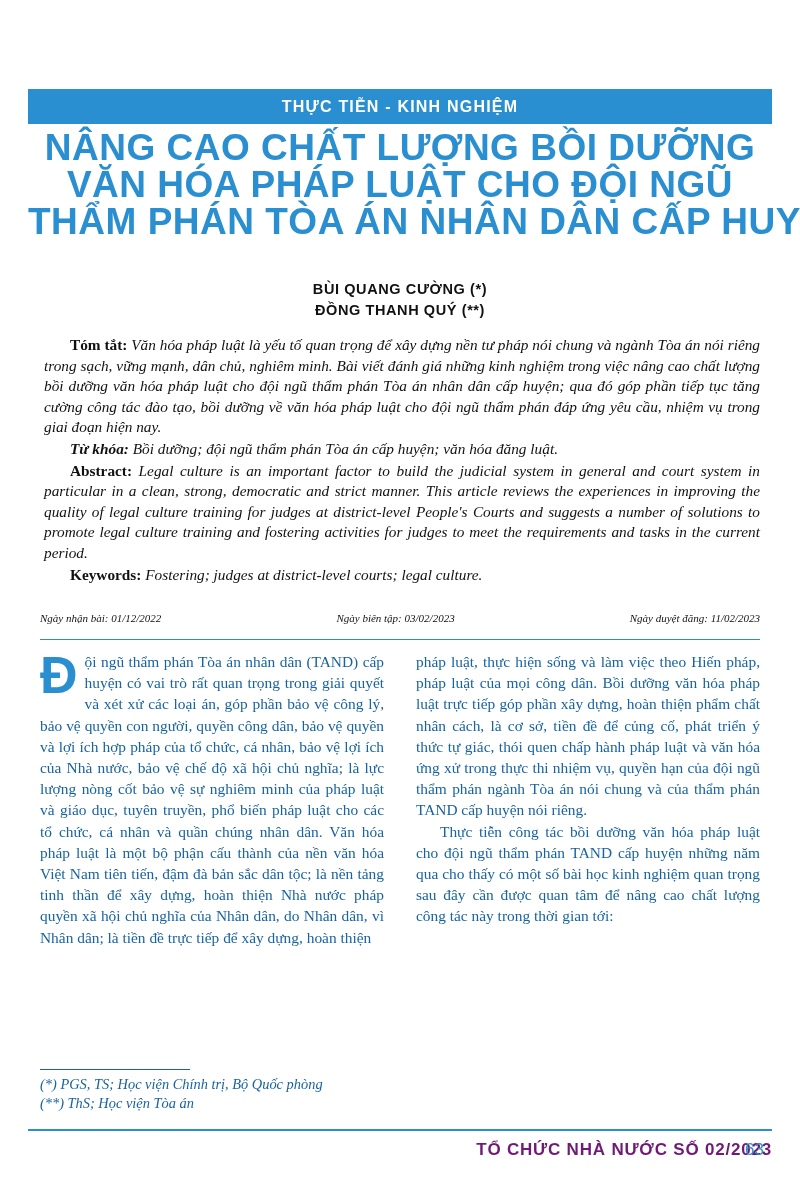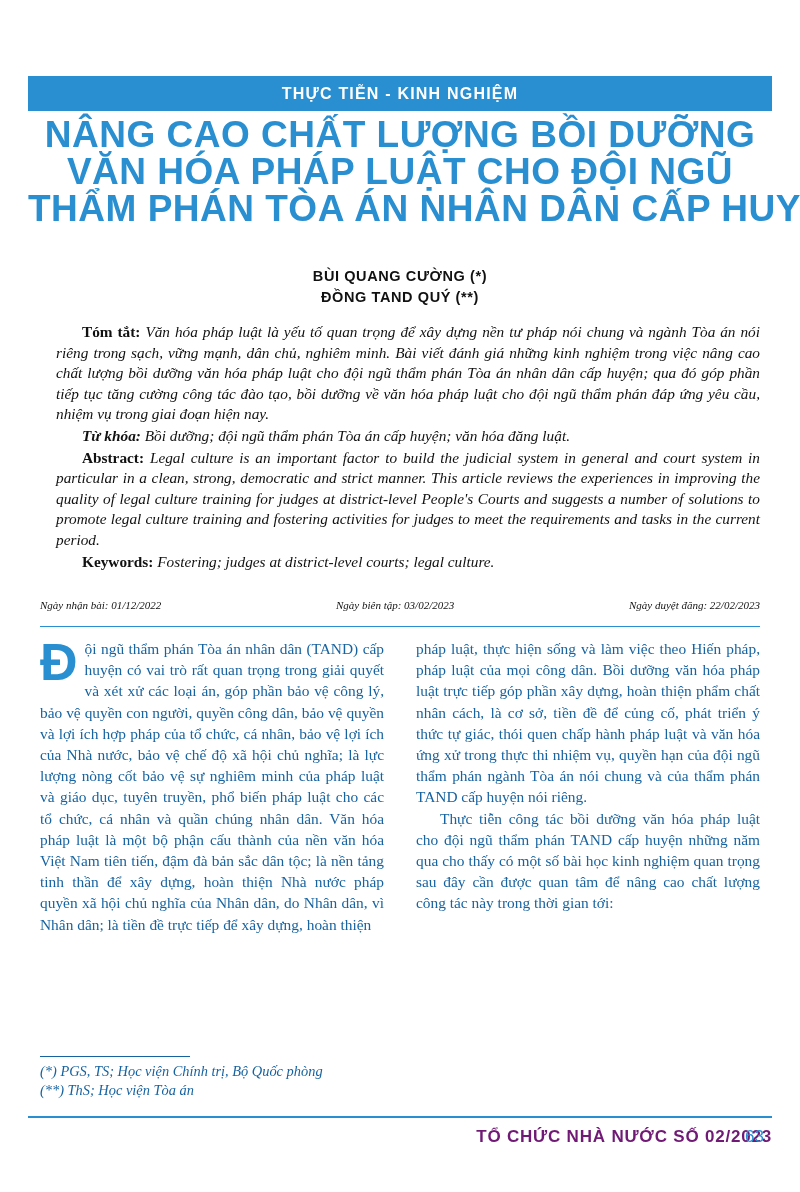--- a/index.html
+++ b/index.html
@@ -11,21 +11,21 @@
     width: 800px;
     height: 1192px;
     font-family: "Liberation Serif", serif;
     color: #1a1a1a;
     position: relative;
     overflow: hidden;
   }
 
   .page {
     position: absolute;
-    left: 0; top: 4px;
+    left: 0; top: 17px;
     width: 800px;
     height: 908px;
     background: #ffffff;
   }
 
   
   .banner {
     position: absolute;
     left: 28px;
     top: 72px;
@@ -88,21 +88,21 @@
     left: 40px;
     top: 318px;
     width: 720px;
     font-size: 15.3px;
     line-height: 20.6px;
     font-style: italic;
     text-align: justify;
     color: #111;
   }
   .abstract p {
-    margin: 0 0 1px 16px;
+    margin: 0 0 1px 4px;
   }
   .abstract .lead {
     text-indent: 26px;
   }
   .lbl {
     font-weight: bold;
     font-style: normal;
   }
   .lbl-i {
     font-weight: bold;
@@ -238,34 +238,34 @@
   </div>
 
   <div class="title-block">
     <div class="title-line">NÂNG CAO CHẤT LƯỢNG BỒI DƯỠNG</div>
     <div class="title-line">VĂN HÓA PHÁP LUẬT CHO ĐỘI NGŨ</div>
     <div class="title-line">THẨM PHÁN TÒA ÁN NHÂN DÂN CẤP HUYỆN</div>
   </div>
 
   <div class="authors">
     <div class="author-line">BÙI QUANG CƯỜNG (*)</div>
-    <div class="author-line">ĐỒNG TAND QUÝ (**)</div>
+    <div class="author-line">ĐỒNG THANH QUÝ (**)</div>
   </div>
 
   <div class="abstract">
     <p class="lead"><span class="lbl">Tóm tắt:</span><span> Văn hóa pháp luật là yếu tố quan trọng để xây dựng nền tư pháp nói chung và ngành Tòa án nói riêng trong sạch, vững mạnh, dân chủ, nghiêm minh. Bài viết đánh giá những kinh nghiệm trong việc nâng cao chất lượng bồi dưỡng văn hóa pháp luật cho đội ngũ thẩm phán Tòa án nhân dân cấp huyện; qua đó góp phần tiếp tục tăng cường công tác đào tạo, bồi dưỡng về văn hóa pháp luật cho đội ngũ thẩm phán đáp ứng yêu cầu, nhiệm vụ trong giai đoạn hiện nay.</span></p>
     <p class="lead"><span class="lbl-i">Từ khóa:</span><span> Bồi dưỡng; đội ngũ thẩm phán Tòa án cấp huyện; văn hóa đăng luật.</span></p>
     <p class="lead"><span class="lbl">Abstract:</span><span> Legal culture is an important factor to build the judicial system in general and court system in particular in a clean, strong, democratic and strict manner. This article reviews the experiences in improving the quality of legal culture training for judges at district-level People's Courts and suggests a number of solutions to promote legal culture training and fostering activities for judges to meet the requirements and tasks in the current period.</span></p>
     <p class="lead"><span class="lbl">Keywords:</span><span> Fostering; judges at district-level courts; legal culture.</span></p>
   </div>
 
   <div class="dates">
     <span>Ngày nhận bài: 01/12/2022</span>
     <span>Ngày biên tập: 03/02/2023</span>
-    <span>Ngày duyệt đăng: 22/02/2023</span>
+    <span>Ngày duyệt đăng: 11/02/2023</span>
   </div>
 
   <div class="rule-top"></div>
 
   <div class="body-cols">
     <div class="col col-left">
       <p><span class="dropcap">Đ</span><span>ội ngũ thẩm phán Tòa án nhân dân (TAND) cấp huyện có vai trò rất quan trọng trong giải quyết và xét xử các loại án, góp phần bảo vệ công lý, bảo vệ quyền con người, quyền công dân, bảo vệ quyền và lợi ích hợp pháp của tổ chức, cá nhân, bảo vệ lợi ích của Nhà nước, bảo vệ chế độ xã hội chủ nghĩa; là lực lượng nòng cốt bảo vệ sự nghiêm minh của pháp luật và giáo dục, tuyên truyền, phổ biến pháp luật cho các tổ chức, cá nhân và quần chúng nhân dân. Văn hóa pháp luật là một bộ phận cấu thành của nền văn hóa Việt Nam tiên tiến, đậm đà bản sắc dân tộc; là nền tảng tinh thần để xây dựng, hoàn thiện Nhà nước pháp quyền xã hội chủ nghĩa của Nhân dân, do Nhân dân, vì Nhân dân; là tiền đề trực tiếp để xây dựng, hoàn thiện</span></p>
     </div>
     <div class="col col-right">
       <p>pháp luật, thực hiện sống và làm việc theo Hiến pháp, pháp luật của mọi công dân. Bồi dưỡng văn hóa pháp luật trực tiếp góp phần xây dựng, hoàn thiện phẩm chất nhân cách, là cơ sở, tiền đề để củng cố, phát triển ý thức tự giác, thói quen chấp hành pháp luật và văn hóa ứng xử trong thực thi nhiệm vụ, quyền hạn của đội ngũ thẩm phán ngành Tòa án nói chung và của thẩm phán TAND cấp huyện nói riêng.</p>

